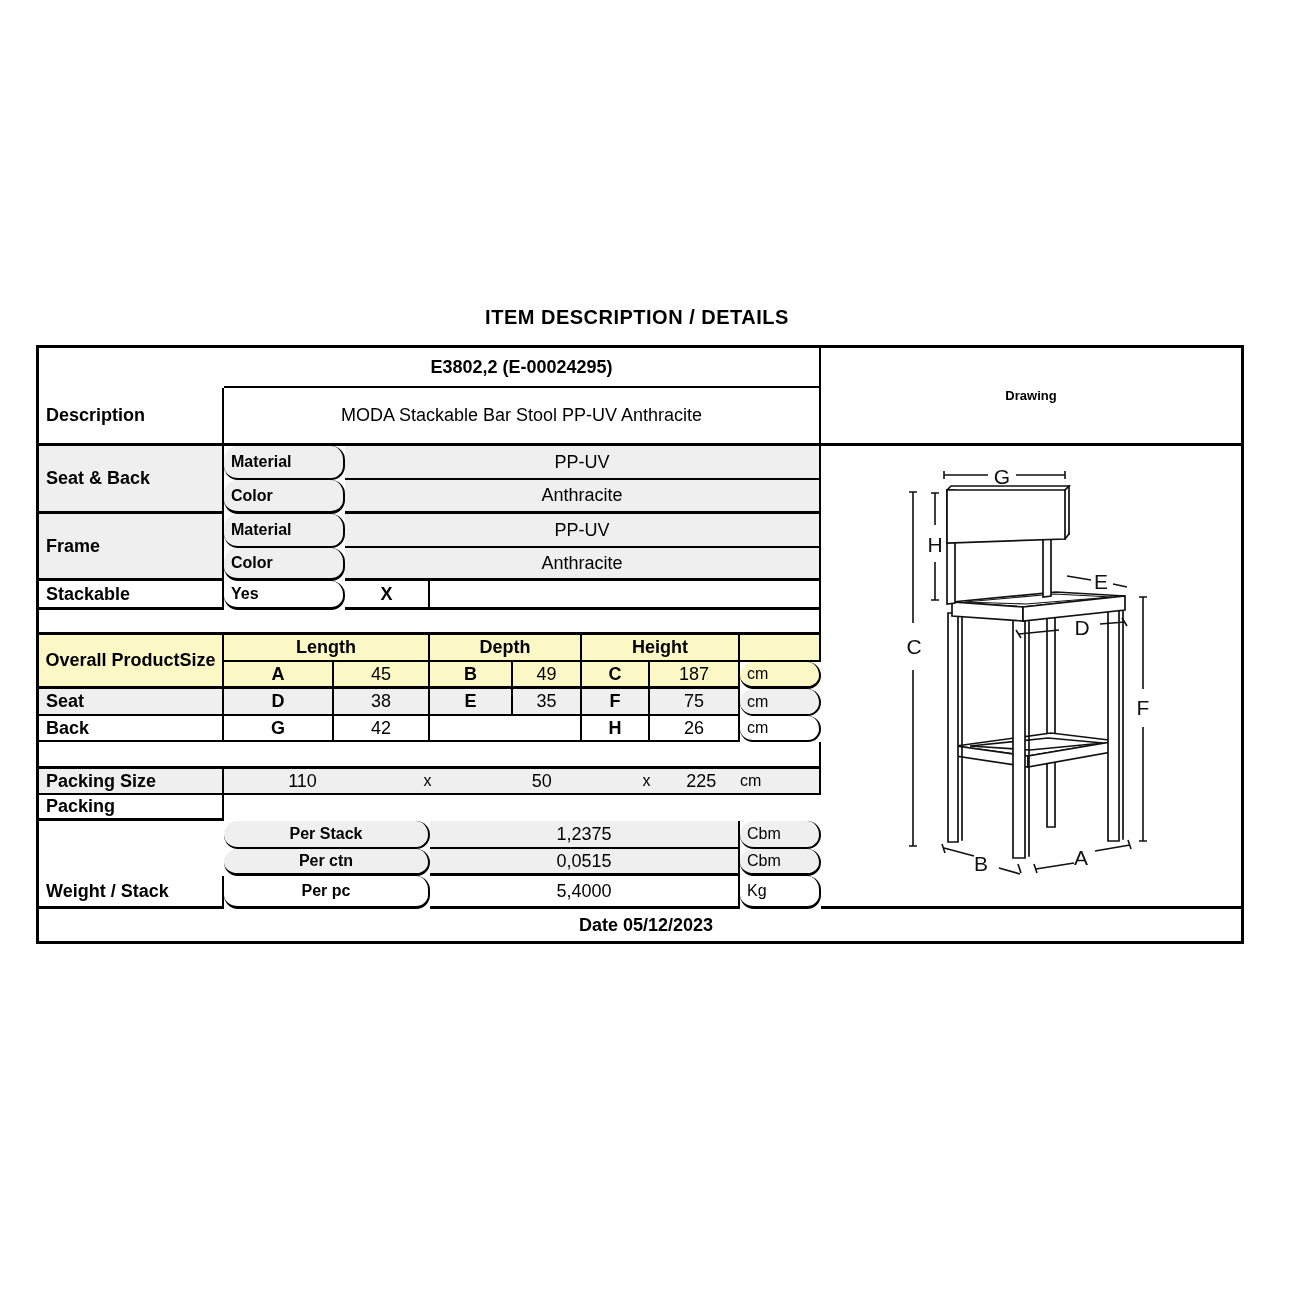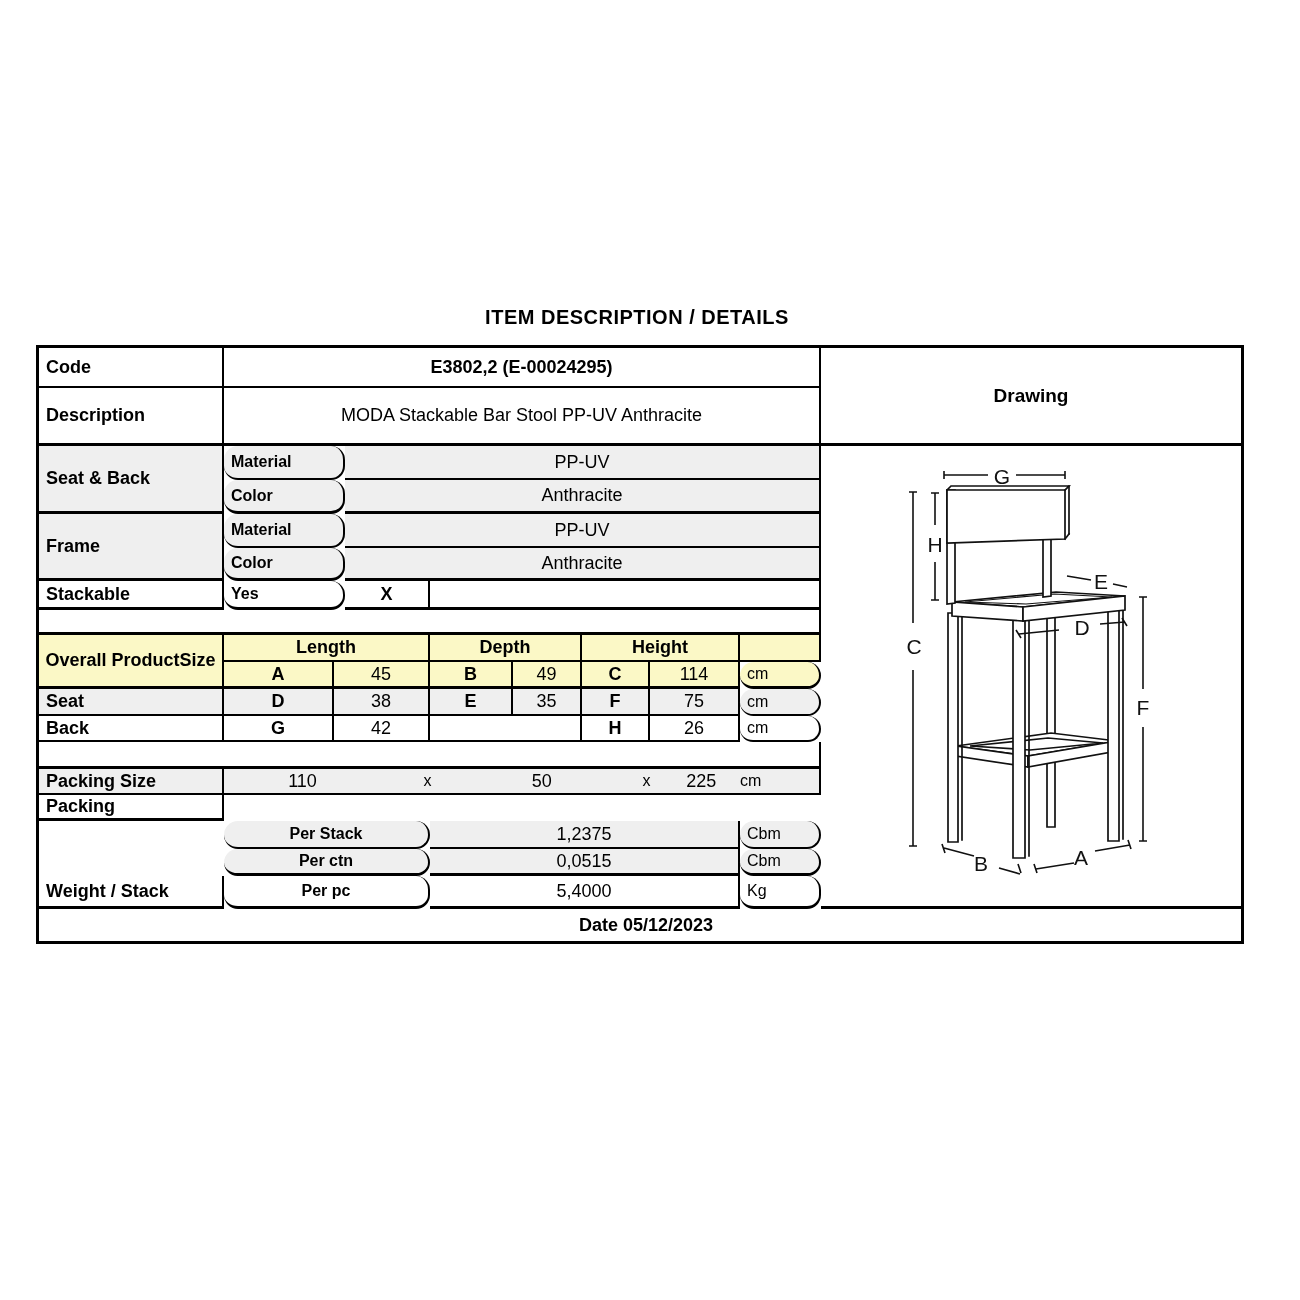--- a/index.html
+++ b/index.html
@@ -38,24 +38,23 @@
   .drawing-cell svg{display:block;}
   .dim-letter{font-size:21px;fill:#111;font-family:"Liberation Sans",sans-serif;}
 </style>
 </head>
 <body>
 
 <div class="page-title">ITEM DESCRIPTION / DETAILS</div>
 
 <div class="sheet">
 
-  <div class="cell b" style="grid-area:1/1/2/2">Code</div>
   <div class="cell c b" style="grid-area:1/2/2/10">E3802,2 (E-00024295)</div>
 
-  <div class="cell c b nr hb" style="grid-area:1/10/3/11;font-size:19px">Drawing</div>
+  <div class="cell c b nr hb" style="grid-area:1/10/3/11;font-size:13px">Drawing</div>
 
   <div class="cell b hb" style="grid-area:2/1/3/2">Description</div>
   <div class="cell c hb" style="grid-area:2/2/3/10">MODA Stackable Bar Stool PP-UV Anthracite</div>
 
   <div class="cell b gray hb" style="grid-area:3/1/5/2">Seat &amp; Back</div>
   <div class="cell b sm gray" style="grid-area:3/2/4/4">Material</div>
   <div class="cell c gray" style="grid-area:3/4/4/10">PP-UV</div>
   <div class="cell b sm gray hb" style="grid-area:4/2/5/4">Color</div>
   <div class="cell c gray hb" style="grid-area:4/4/5/10">Anthracite</div>
 
@@ -79,21 +78,21 @@
   <div class="cell c b yellow" style="grid-area:9/2/10/5">Length</div>
   <div class="cell c b yellow" style="grid-area:9/5/10/7">Depth</div>
   <div class="cell c b yellow" style="grid-area:9/7/10/9">Height</div>
   <div class="cell yellow" style="grid-area:9/9/10/10"></div>
 
   <div class="cell c b yellow hb" style="grid-area:10/2/11/3">A</div>
   <div class="cell c yellow hb" style="grid-area:10/3/11/5">45</div>
   <div class="cell c b yellow hb" style="grid-area:10/5/11/6">B</div>
   <div class="cell c yellow hb" style="grid-area:10/6/11/7">49</div>
   <div class="cell c b yellow hb" style="grid-area:10/7/11/8">C</div>
-  <div class="cell c yellow hb" style="grid-area:10/8/11/9">114</div>
+  <div class="cell c yellow hb" style="grid-area:10/8/11/9">187</div>
   <div class="cell sm yellow hb" style="grid-area:10/9/11/10">cm</div>
 
   <div class="cell b gray" style="grid-area:11/1/12/2">Seat</div>
   <div class="cell c b gray" style="grid-area:11/2/12/3">D</div>
   <div class="cell c gray" style="grid-area:11/3/12/5">38</div>
   <div class="cell c b gray" style="grid-area:11/5/12/6">E</div>
   <div class="cell c gray" style="grid-area:11/6/12/7">35</div>
   <div class="cell c b gray" style="grid-area:11/7/12/8">F</div>
   <div class="cell c gray" style="grid-area:11/8/12/9">75</div>
   <div class="cell sm gray" style="grid-area:11/9/12/10">cm</div>

